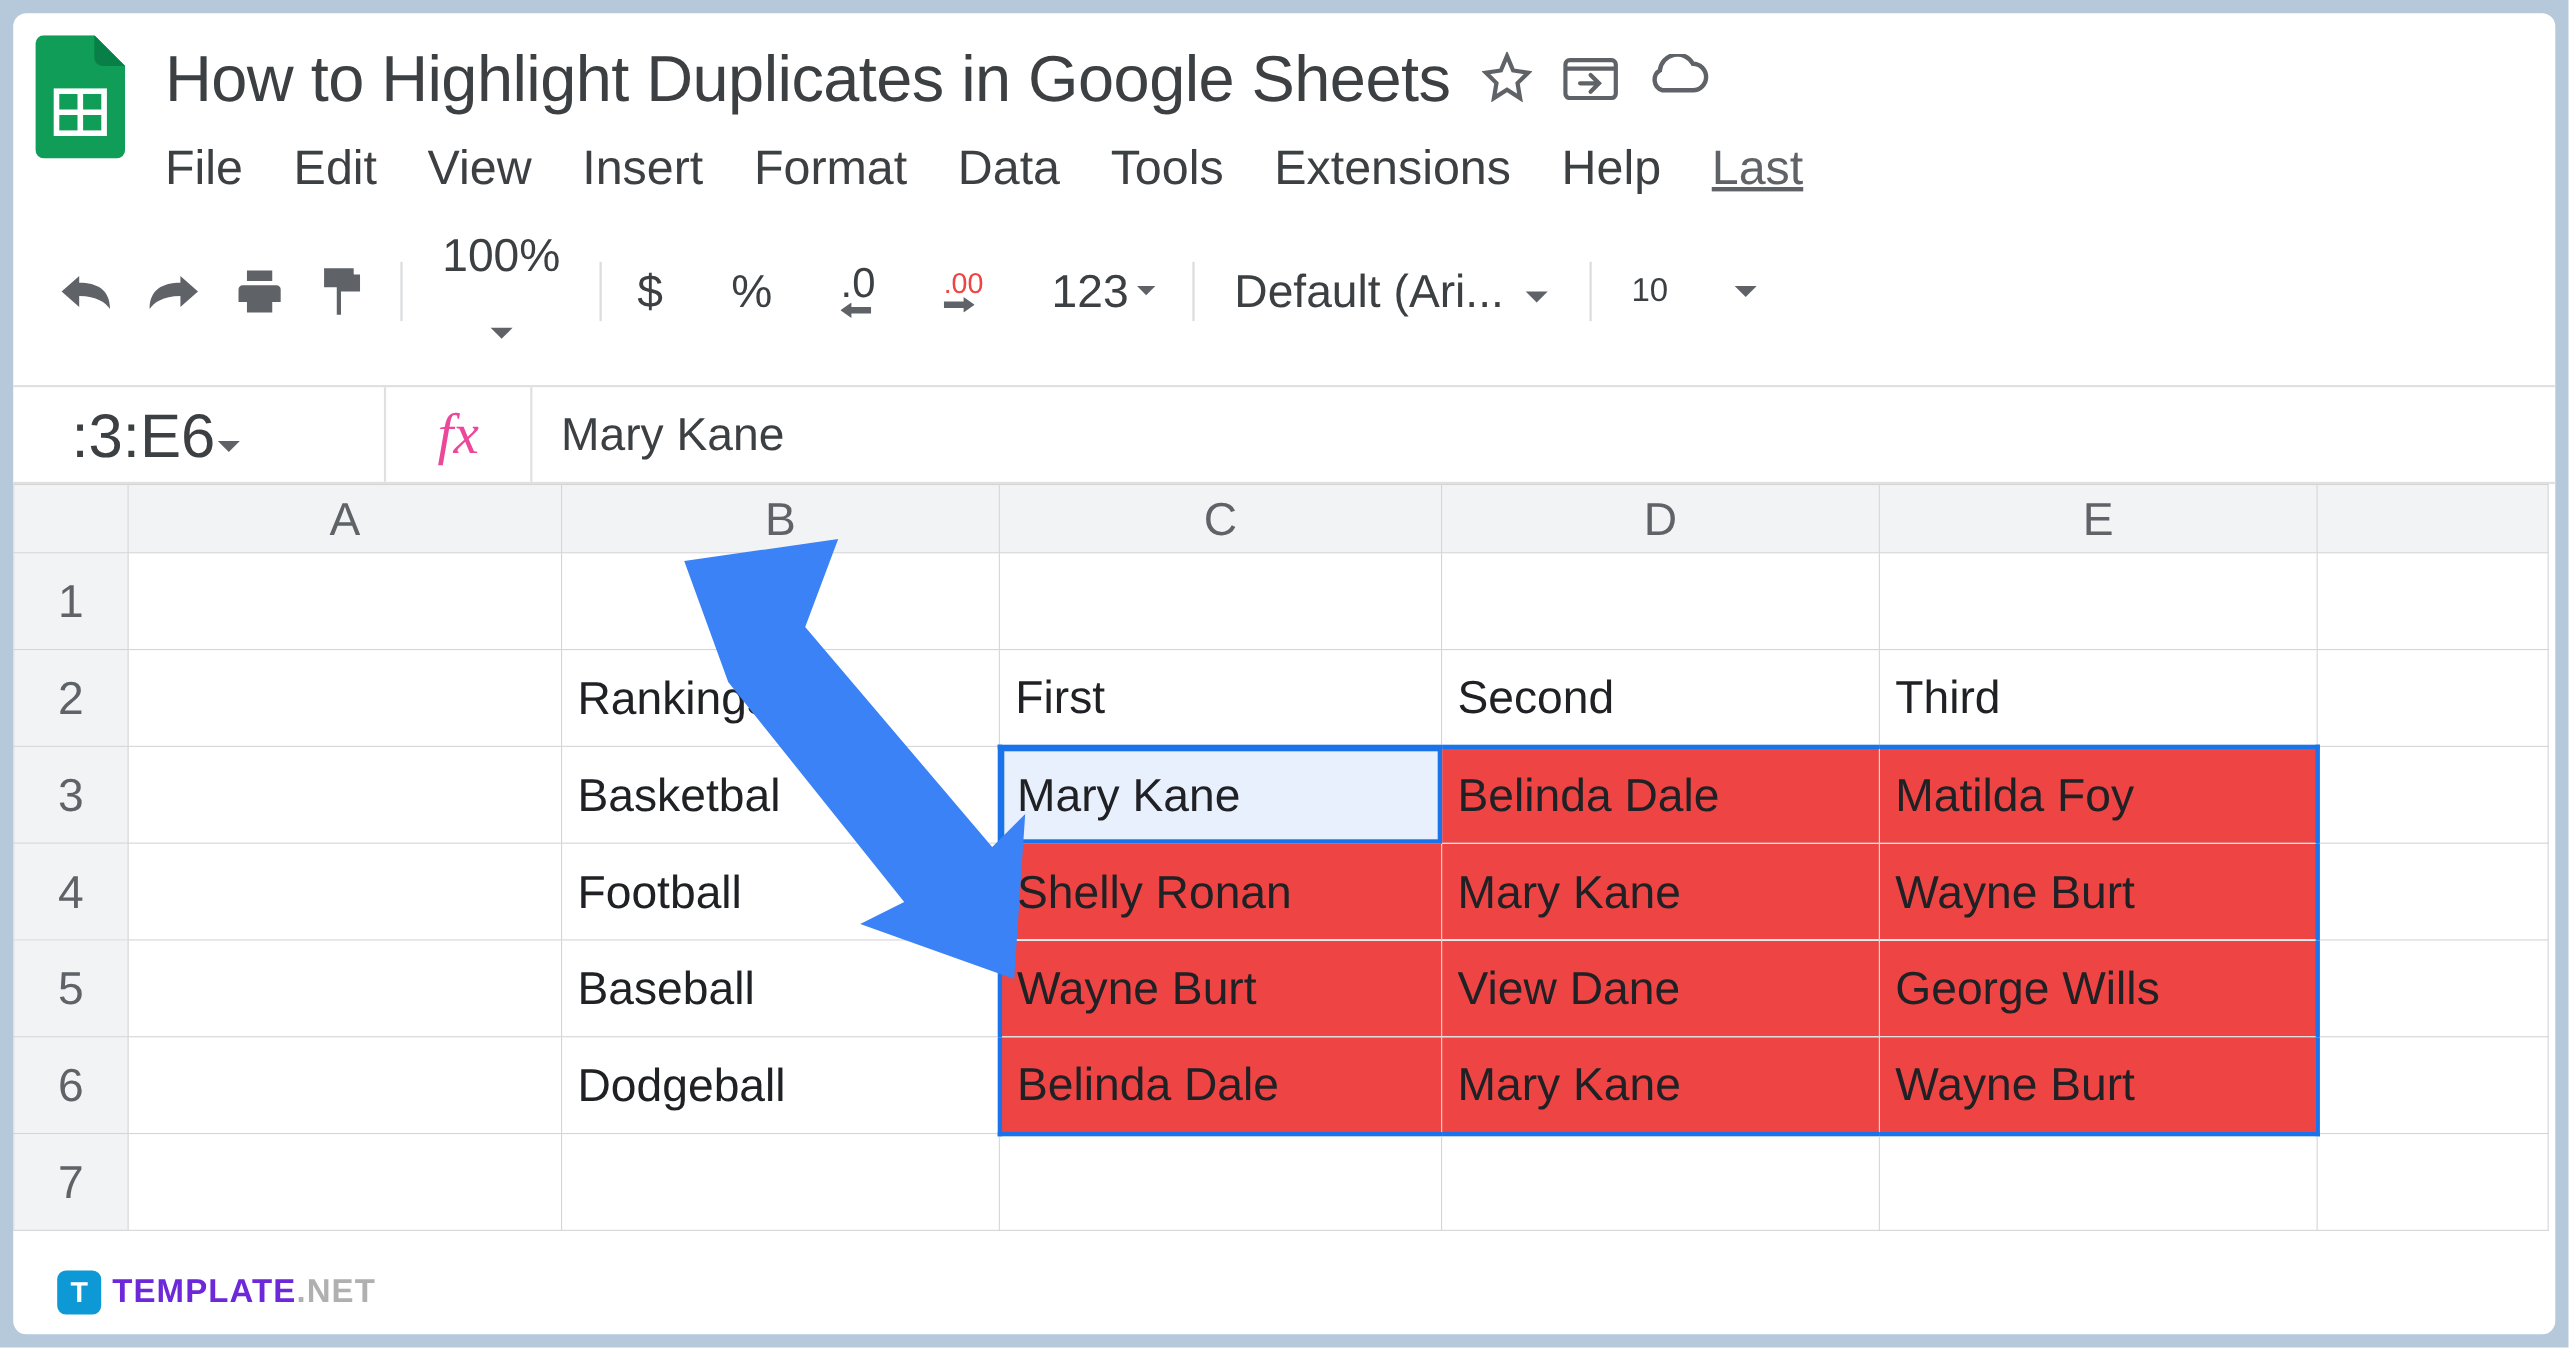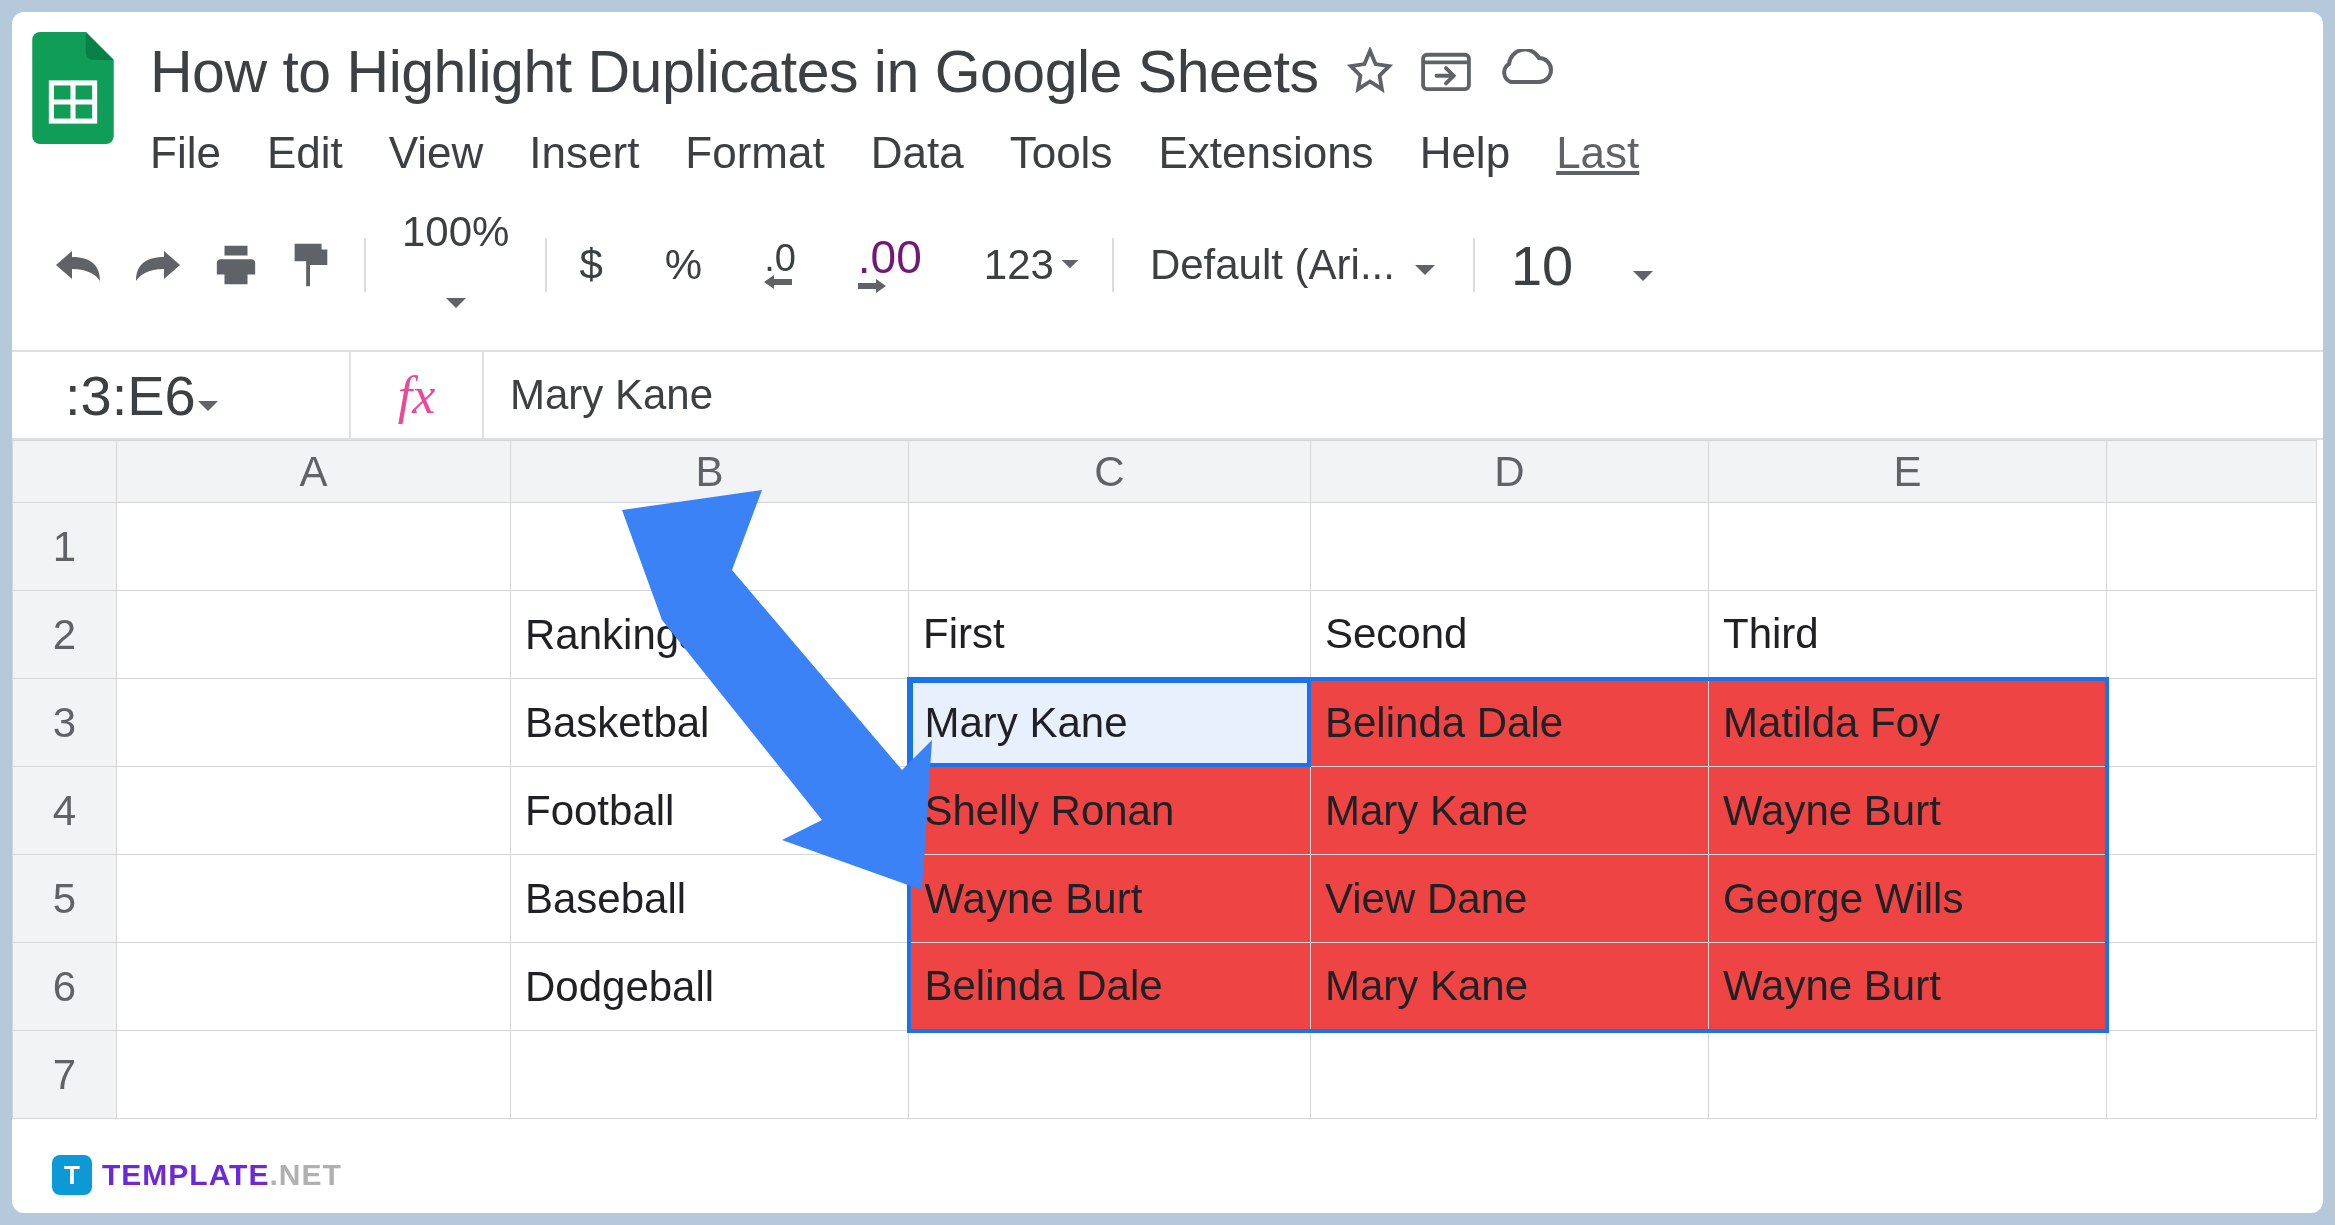--- a/index.html
+++ b/index.html
@@ -71,21 +71,21 @@
 }
 .tb-sep {
   width: 2px;
   height: 54px;
   background: #dadce0;
   margin: 0 18px;
 }
 .zoom-group { display: flex; align-items: center; gap: 18px; font-size: 42px; color: #3c4043; padding: 0 18px; flex-direction: column; }
 .fmt-group { display: flex; align-items: center; gap: 34px; font-size: 42px; color: #3c4043; }
 .font-group { display: flex; align-items: center; gap: 18px; font-size: 42px; color: #3c4043; padding: 0 18px; }
-.size-group { display: flex; align-items: center; gap: 18px; font-size: 56px; color: #3c4043; padding: 0 18px; }
+.size-group { display: flex; align-items: center; gap: 18px; font-size: 30px; color: #3c4043; padding: 0 18px; }
 .dropdown-caret { color: #5f6368; }
 .name-fx-row {
   display: flex;
   align-items: center;
   border-top: 2px solid #e0e0e0;
   border-bottom: 2px solid #e0e0e0;
   height: 90px;
 }
 .name-box {
   width: 300px;
@@ -276,21 +276,21 @@
     <div class="fmt-group">
       <span class="tb-btn" style="font-size:42px;color:#3c4043;">$</span>
       <span class="tb-btn" style="font-size:42px;color:#3c4043;">%</span>
       <span class="tb-btn" style="flex-direction:column;align-items:flex-start;line-height:0.9;">
         <span style="font-size:38px;color:#3c4043;">.0</span>
         <svg width="28" height="14" viewBox="0 0 14 7" fill="#5f6368">
             <path d="M5 0L0 3.5 5 7V5h9V2H5z"></path>
           </svg>
       </span>
       <span class="tb-btn" style="flex-direction:column;align-items:flex-start;line-height:0.9;">
-        <span style="font-size:46px;color:#701a75;">.00</span>
+        <span style="font-size:26px;color:#ef4444;">.00</span>
         <svg width="28" height="14" viewBox="0 0 14 7" fill="#5f6368">
             <path d="M9 0l5 3.5L9 7V5H0V2h9z"></path>
           </svg>
       </span>
       <span class="tb-btn" style="font-size:42px;color:#3c4043;gap:6px;">
         <span>123</span>
         <svg width="20" height="14" viewBox="0 0 12 8" fill="#5f6368">
             <path d="M1 1l5 5 5-5z"></path>
           </svg>
       </span>

